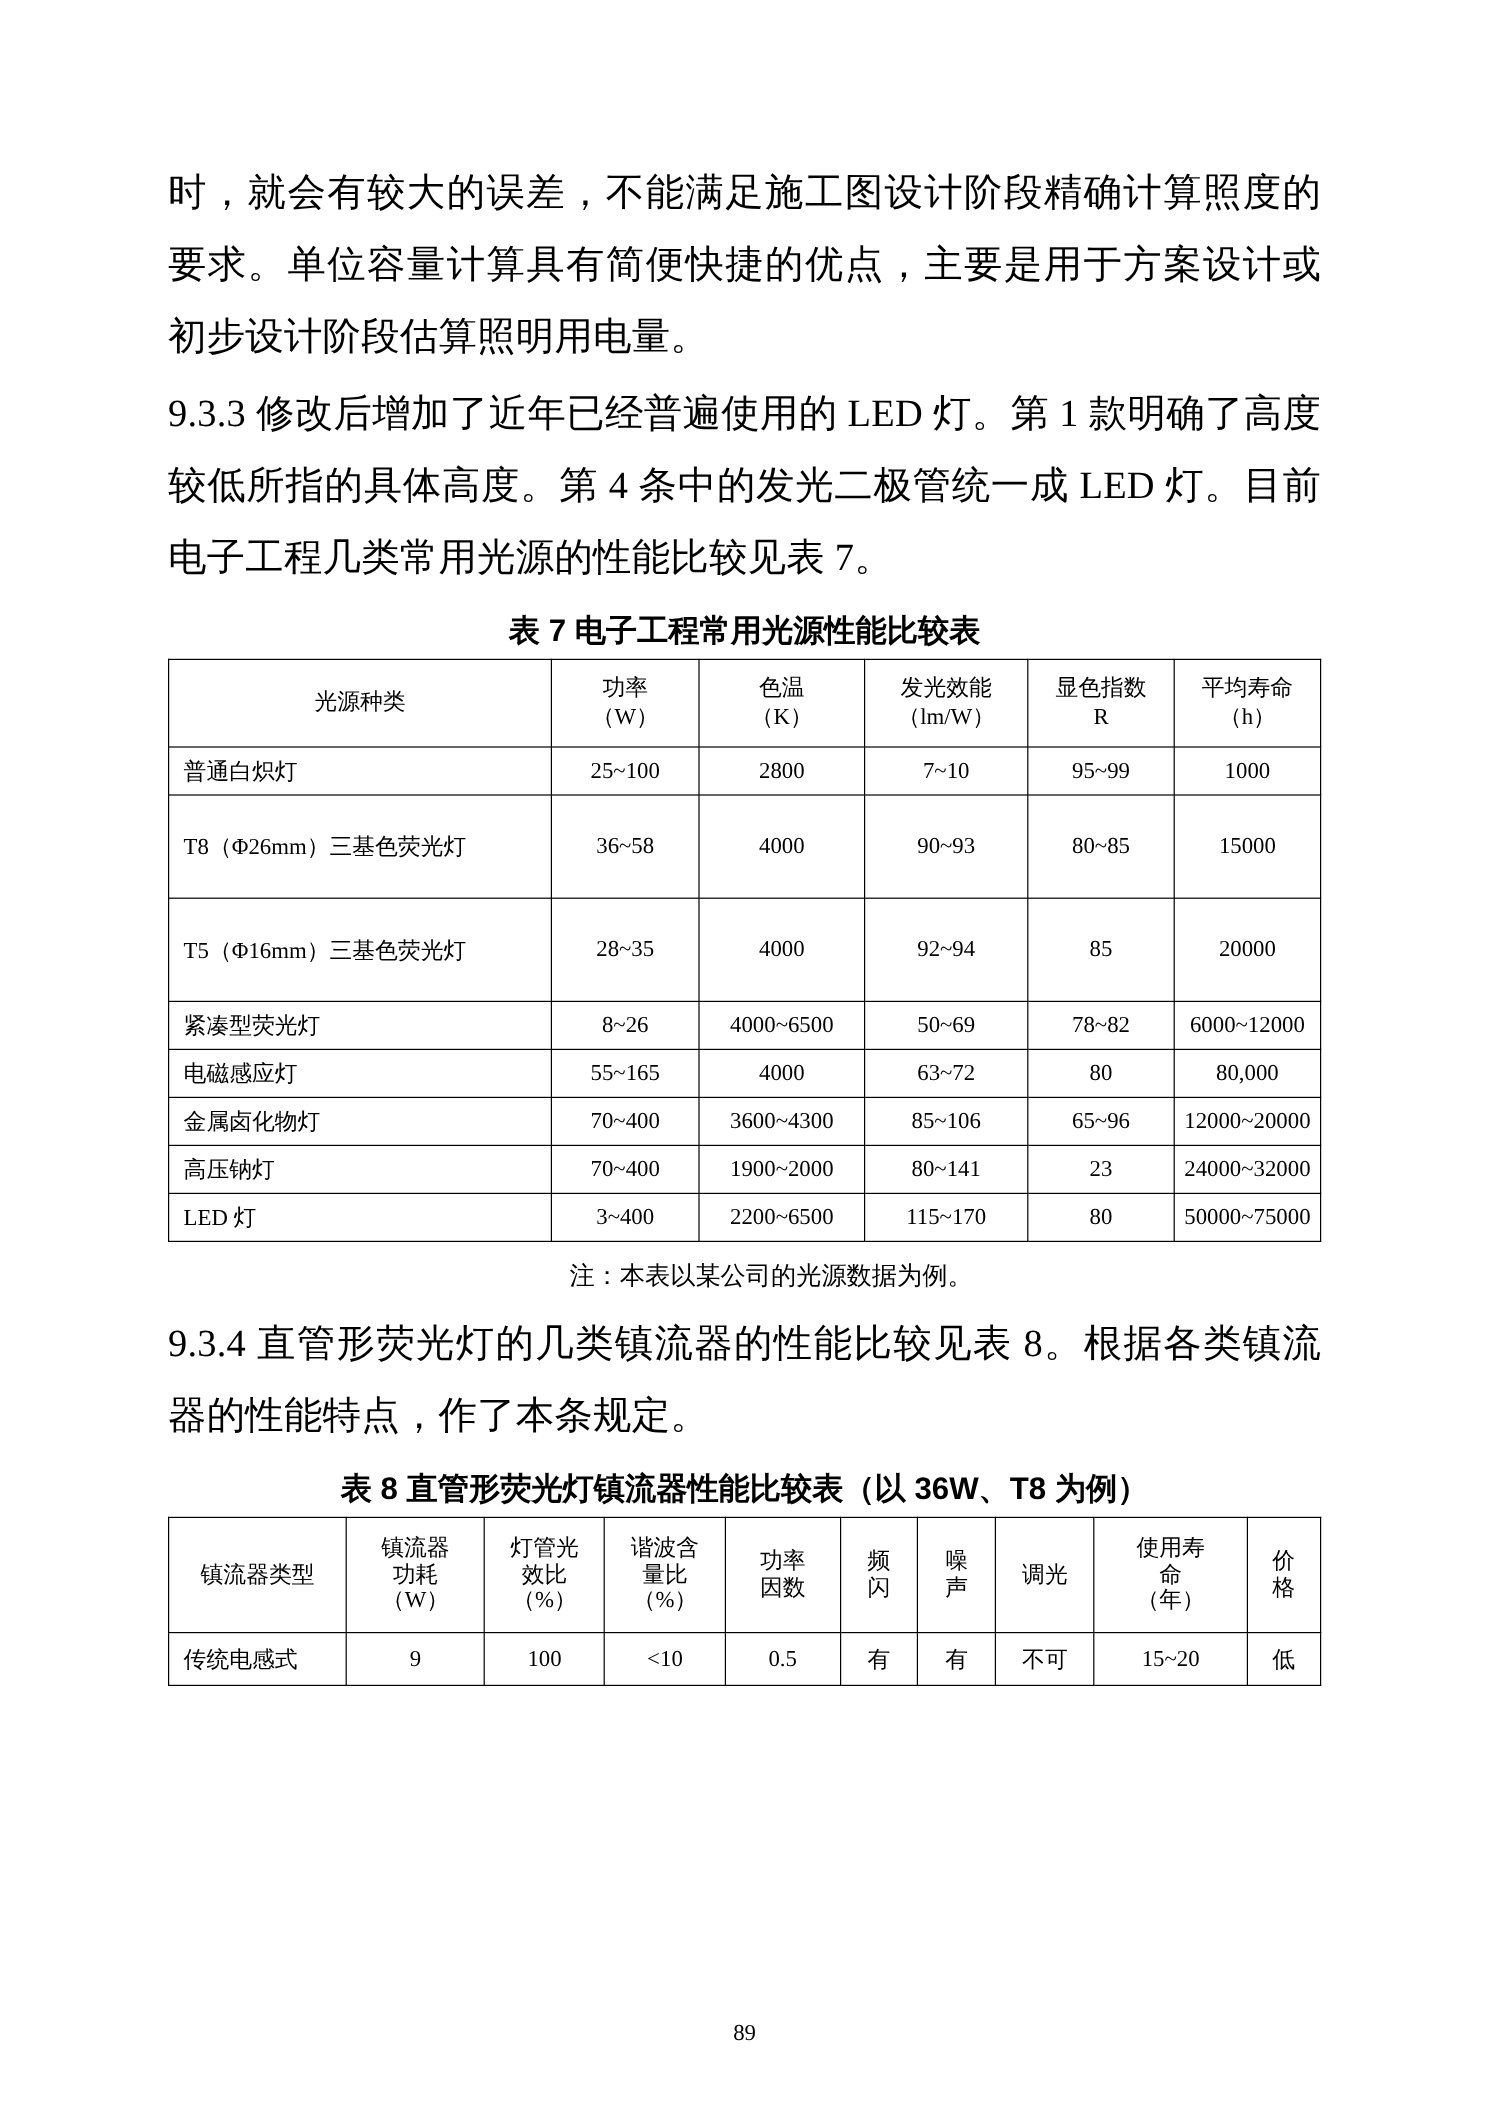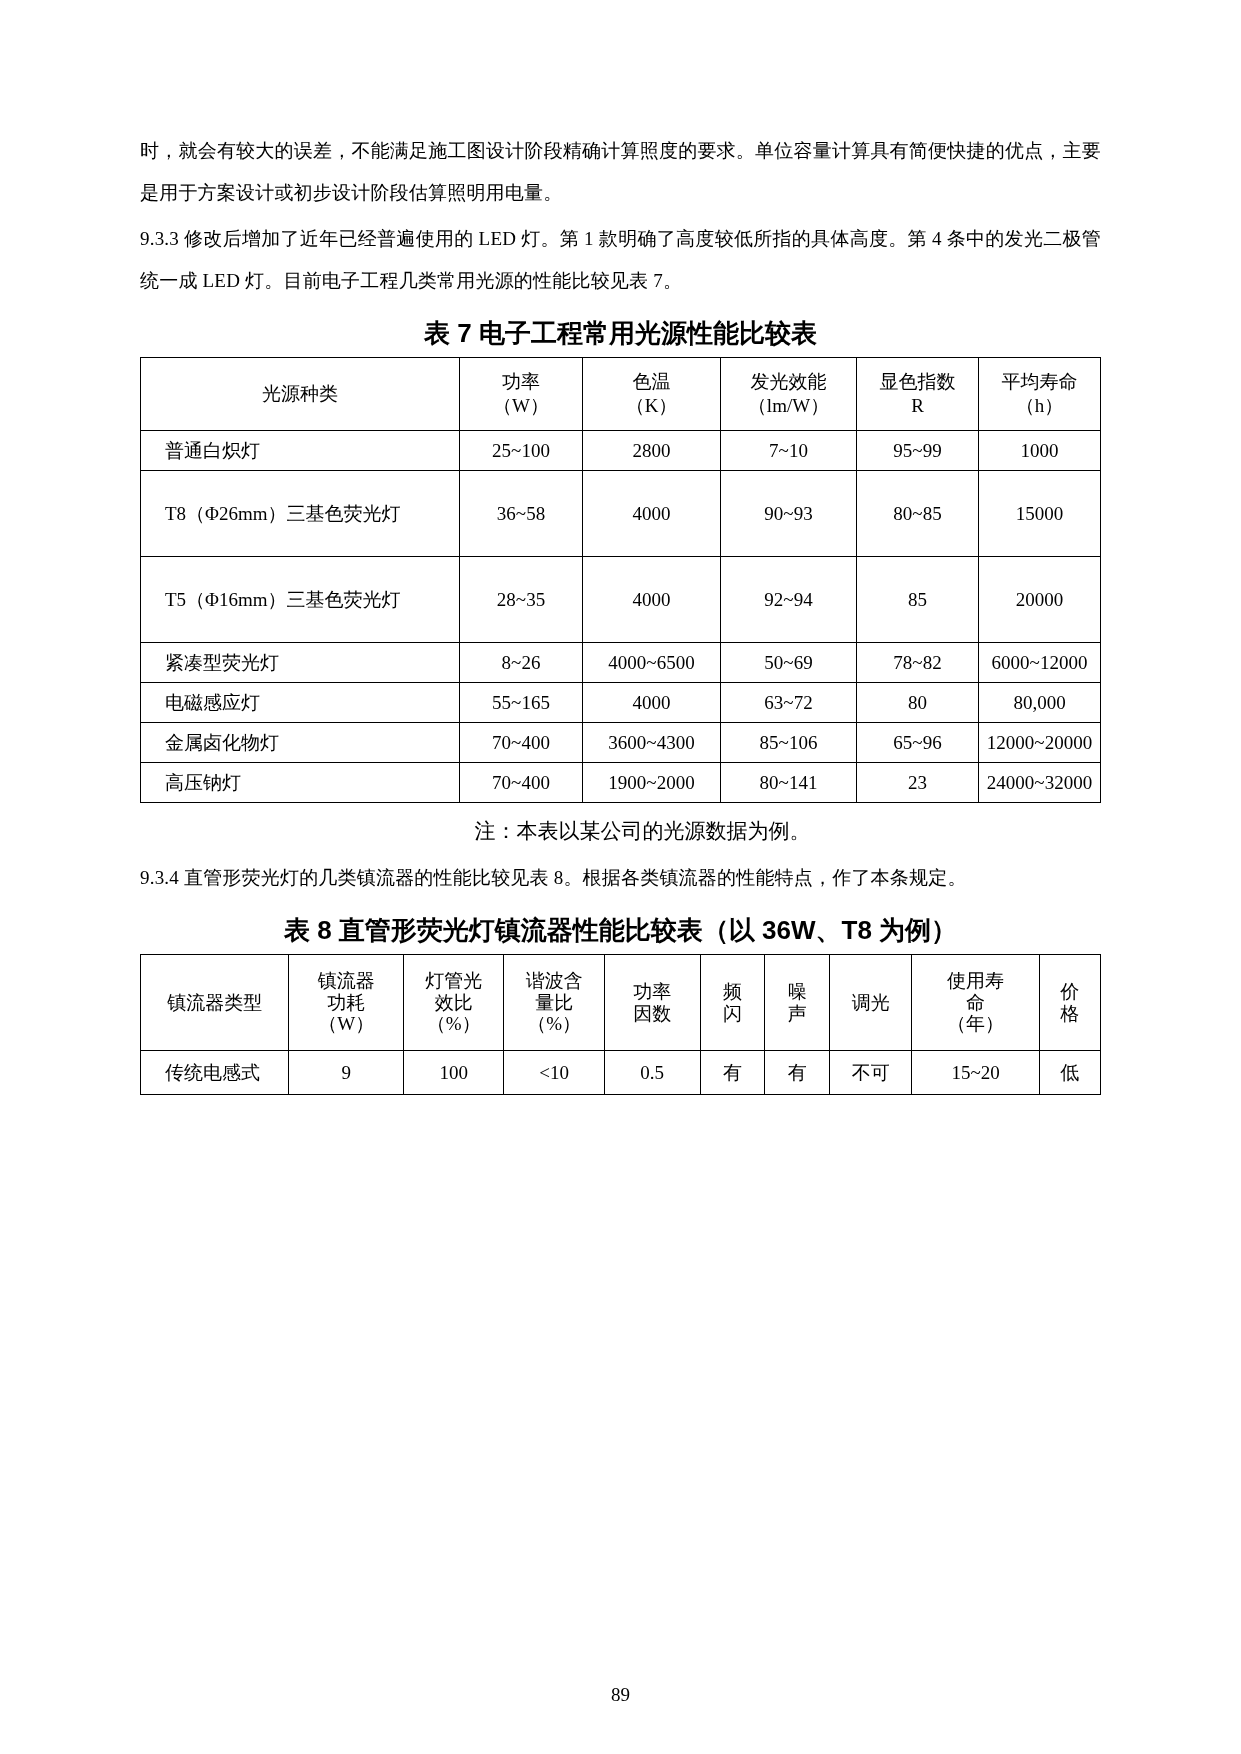--- a/index.html
+++ b/index.html
@@ -16,22 +16,22 @@
   }
   .page {
     position: absolute;
     left: 0; top: 0;
     width: 1241px;
     height: 1754px;
     box-sizing: border-box;
     padding: 130px 140px 60px 140px;
   }
   .para {
-    font-size: 19px;
-    line-height: 42px;
+    font-size: 32px;
+    line-height: 60px;
     text-align: justify;
     margin: 0 0 4px 0;
     letter-spacing: 0.2px;
   }
   .table-title {
     text-align: center;
     font-family: "Liberation Sans", sans-serif;
     font-weight: bold;
     font-size: 26px;
     margin: 14px 0 6px 0;
@@ -44,21 +44,21 @@
   table.doc-table td, table.doc-table th {
     border: 1px solid #000000;
     text-align: center;
     vertical-align: middle;
     font-size: 19px;
     font-family: "Liberation Serif", serif;
     padding: 4px 2px;
   }
   table.doc-table td.left {
     text-align: left;
-    padding-left: 24px;
+    padding-left: 12px;
   }
   .hdr-cell { line-height: 1.25; }
   .tall { height: 86px; }
   .short { height: 40px; }
   .note {
     font-size: 21px;
     margin: 14px 0 12px 44px;
     text-align: center;
   }
   .t7 col.c1 { width: 123px; }
@@ -184,20 +184,28 @@
         <td>12000~20000</td>
       </tr>
       <tr class="short">
         <td class="left">高压钠灯</td>
         <td>70~400</td>
         <td>1900~2000</td>
         <td>80~141</td>
         <td>23</td>
         <td>24000~32000</td>
       </tr>
+      <tr class="short">
+        <td class="left">LED 灯</td>
+        <td>3~400</td>
+        <td>2200~6500</td>
+        <td>115~170</td>
+        <td>80</td>
+        <td>50000~75000</td>
+      </tr>
     </tbody>
   </table>
 
   <div class="note">注：本表以某公司的光源数据为例。</div>
 
   <p class="para">9.3.4 直管形荧光灯的几类镇流器的性能比较见表 8。根据各类镇流器的性能特点，作了本条规定。</p>
 
   <div class="table-title">表 8  直管形荧光灯镇流器性能比较表（以 36W、T8 为例）</div>
 
   <table class="doc-table t8">

